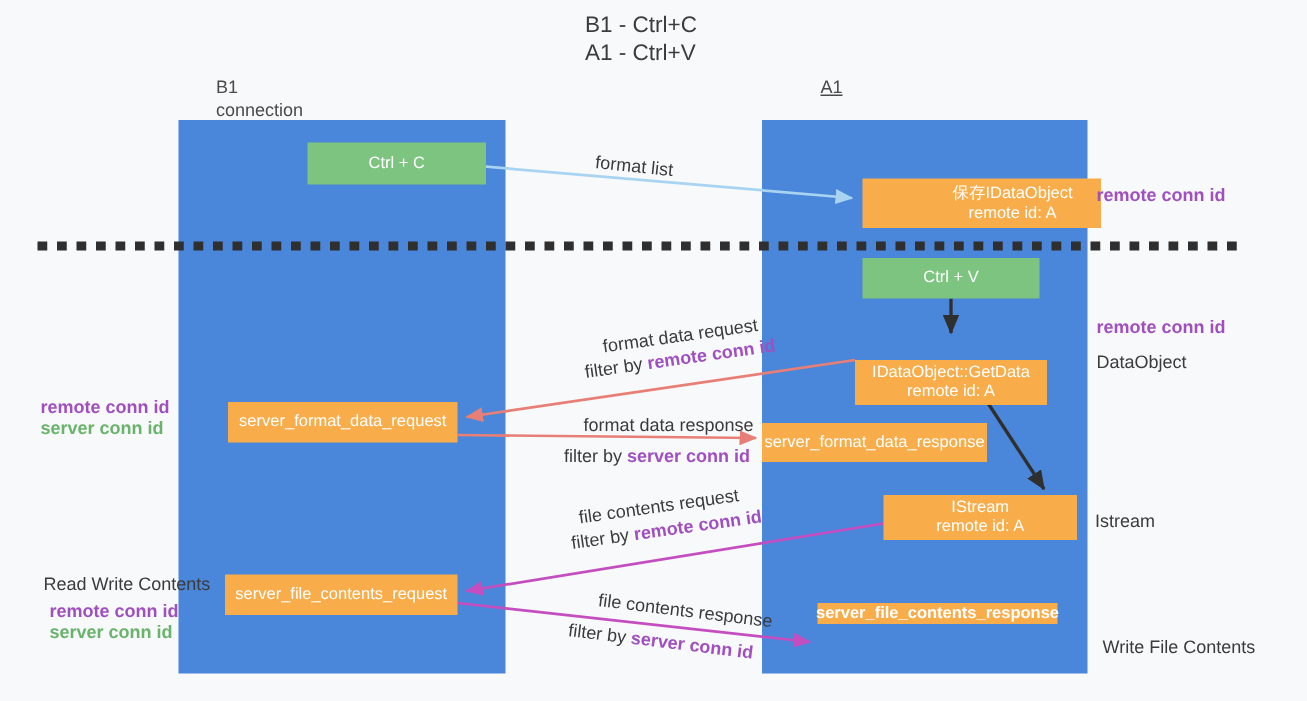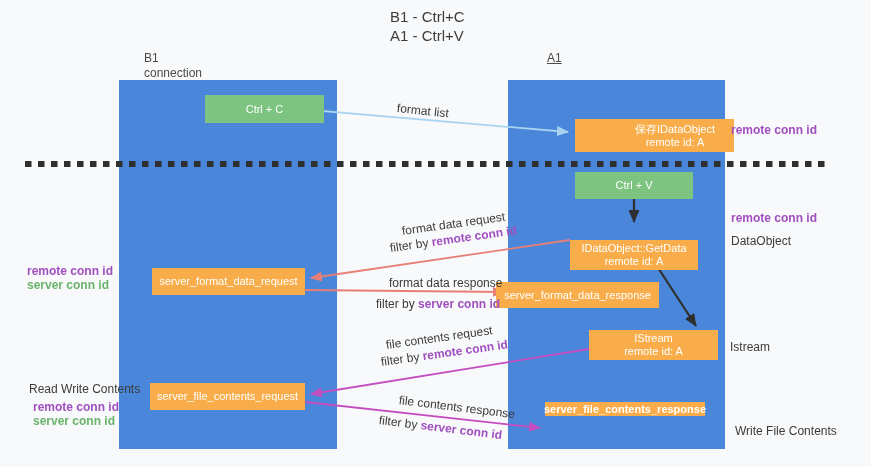--- a/index.html
+++ b/index.html
@@ -79,21 +79,21 @@
   <div class="abs node green" style="left:575px;top:172px;width:118px;height:27px;">
     <div>Ctrl + V</div>
   </div>
   <div class="abs node orange" style="left:570px;top:240px;width:128px;height:30px;">
     <div>IDataObject::GetData</div>
     <div>remote id: A</div>
   </div>
   <div class="abs node orange" style="left:152px;top:268px;width:153px;height:27px;">
     <div>server_format_data_request</div>
   </div>
-  <div class="abs node orange" style="left:496px;top:282px;width:163px;height:26px;text-align:right;">
+  <div class="abs node orange" style="left:508px;top:282px;width:150px;height:26px;text-align:right;">
     <div>server_format_data_response</div>
   </div>
   <div class="abs node orange" style="left:589px;top:330px;width:129px;height:30px;">
     <div>IStream</div>
     <div>remote id: A</div>
   </div>
   <div class="abs node orange" style="left:150px;top:383px;width:155px;height:27px;">
     <div>server_file_contents_request</div>
   </div>
   <div class="abs node orange" style="left:545px;top:402px;width:160px;height:14px;font-weight:bold;">

